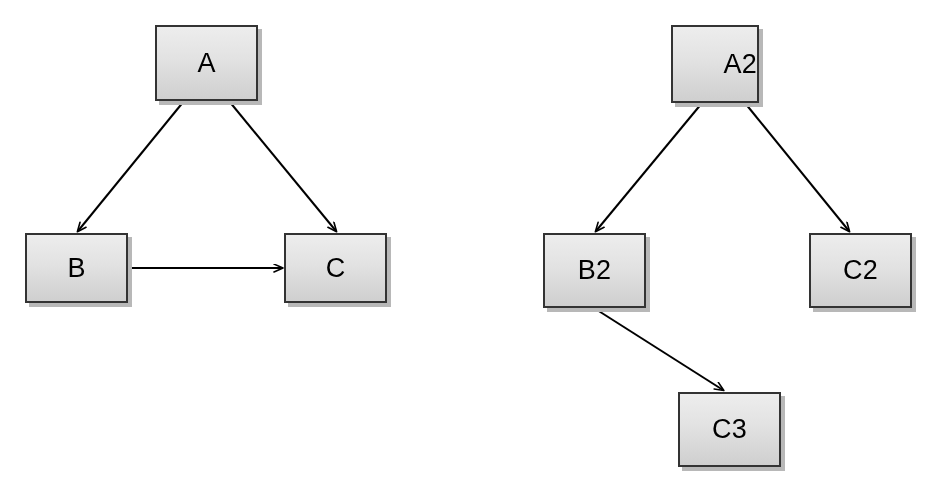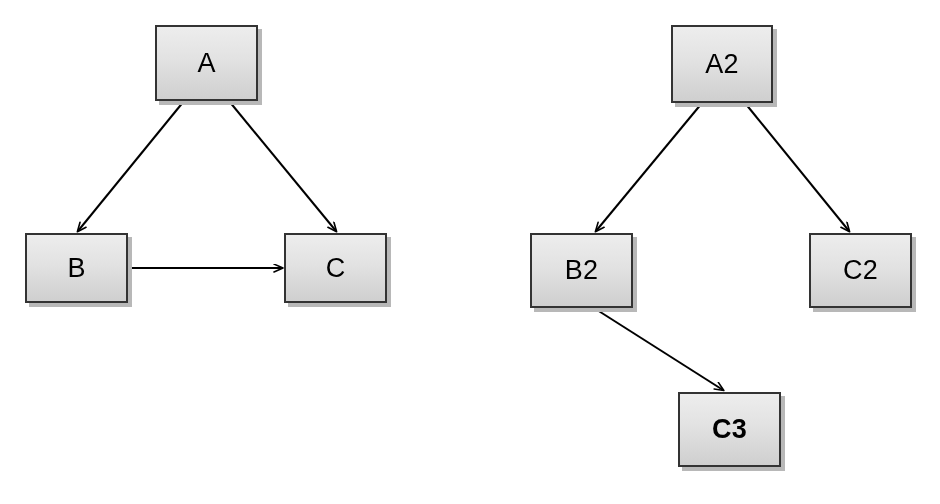--- a/index.html
+++ b/index.html
@@ -71,27 +71,27 @@
   <div id="nodes-layer">
       <div class="node" style="left: 155px; top: 25px; width: 103px; height: 76px;">
         <span class="node-label">A</span>
       </div>
       <div class="node" style="left: 25px; top: 233px; width: 103px; height: 70px;">
         <span class="node-label">B</span>
       </div>
       <div class="node" style="left: 284px; top: 233px; width: 103px; height: 70px;">
         <span class="node-label">C</span>
       </div>
-      <div class="node" style="left: 671px; top: 25px; width: 102px; height: 78px;">
+      <div class="node" style="left: 671px; top: 25px; width: 88px; height: 78px; justify-content: flex-end;">
         <span class="node-label">A2</span>
       </div>
-      <div class="node" style="left: 530px; top: 233px; width: 103px; height: 75px;">
+      <div class="node" style="left: 543px; top: 233px; width: 103px; height: 75px;">
         <span class="node-label">B2</span>
       </div>
       <div class="node" style="left: 809px; top: 233px; width: 103px; height: 75px;">
         <span class="node-label">C2</span>
       </div>
-      <div class="node" style="left: 678px; top: 392px; width: 103px; height: 75px; font-weight: bold;">
+      <div class="node" style="left: 678px; top: 392px; width: 103px; height: 75px;">
         <span class="node-label">C3</span>
       </div>
     </div>
 
 </div>
 
 </body></html>

